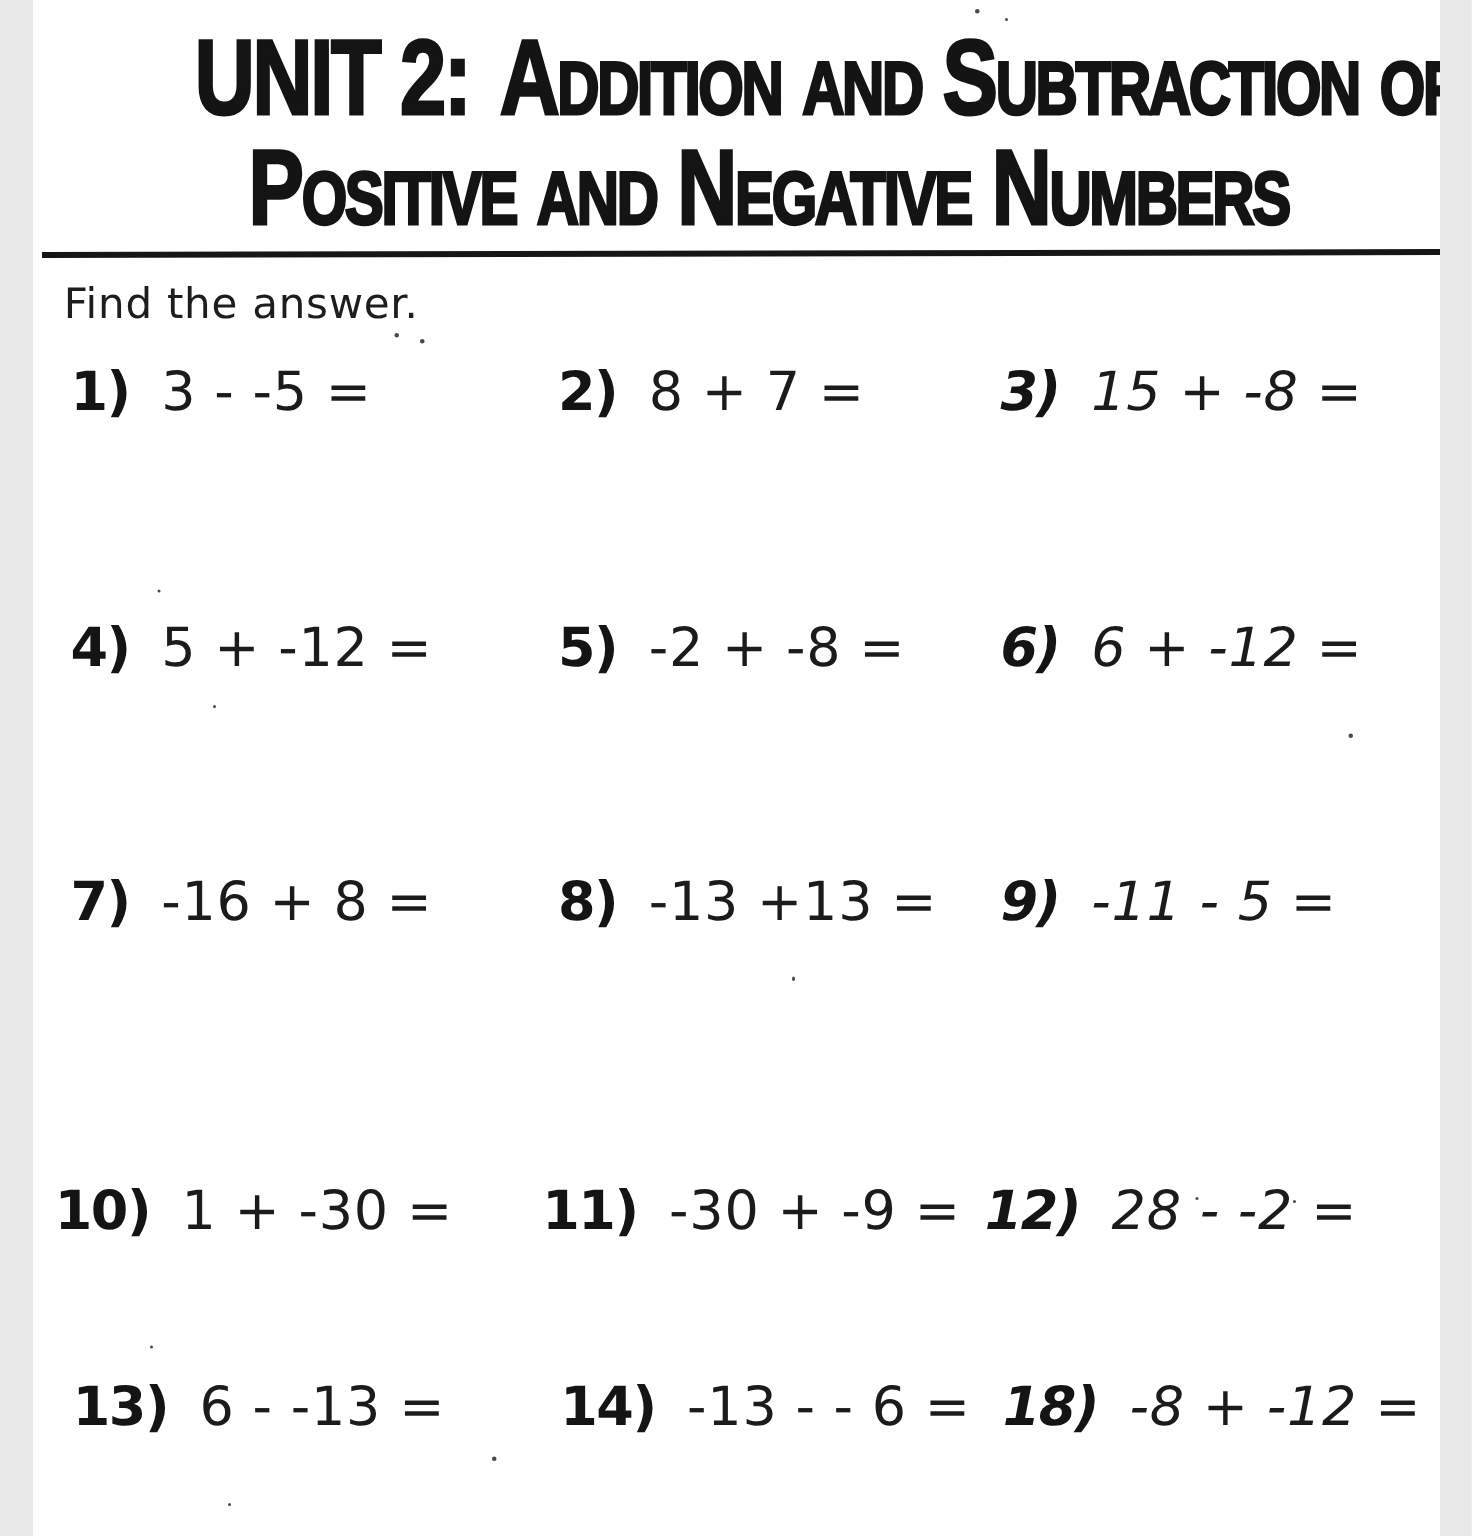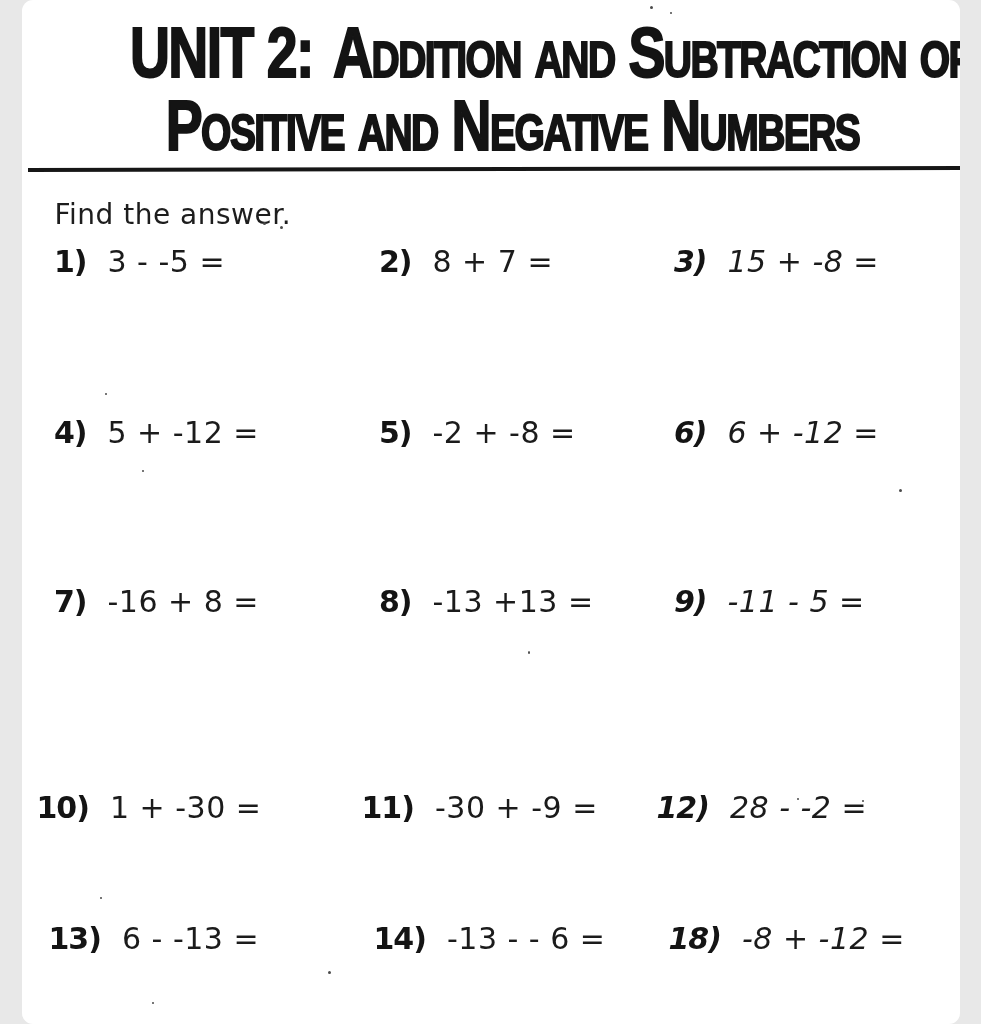--- a/index.html
+++ b/index.html
@@ -9,21 +9,20 @@
   }
   .page {
     position: relative;
     width: 938px;
     height: 1024px;
     background: #ffffff;
     color: #1b1b1b;
     font-family: "DejaVu Sans", sans-serif;
     overflow: hidden;
     margin: 0 auto;
-    border-radius: 11px;
   }
 
   
   .title-wrap {
     position: absolute;
     top: 16px;
     left: 0;
     width: 981px;
     text-align: center;
   }
@@ -53,32 +52,32 @@
     height: 4px;
     background: #161616;
     transform: rotate(-0.12deg);
   }
 
   
   .instruction {
     position: absolute;
     left: 17px;
     top: 183px;
-    margin: 16px;
+    margin: 4px;
     font-size: 28px;
     line-height: 32px;
     color: #1d1d1d;
     letter-spacing: 0.5px;
   }
 
   
   .problem {
     position: absolute;
     white-space: nowrap;
-    font-size: 30px;
+    font-size: 36px;
     line-height: 36px;
     color: #1b1b1b;
   }
   .pnum {
     display: inline-block;
     min-width: 50px;
     text-align: right;
     font-weight: bold;
     margin-right: 21px;
     letter-spacing: -1px;

